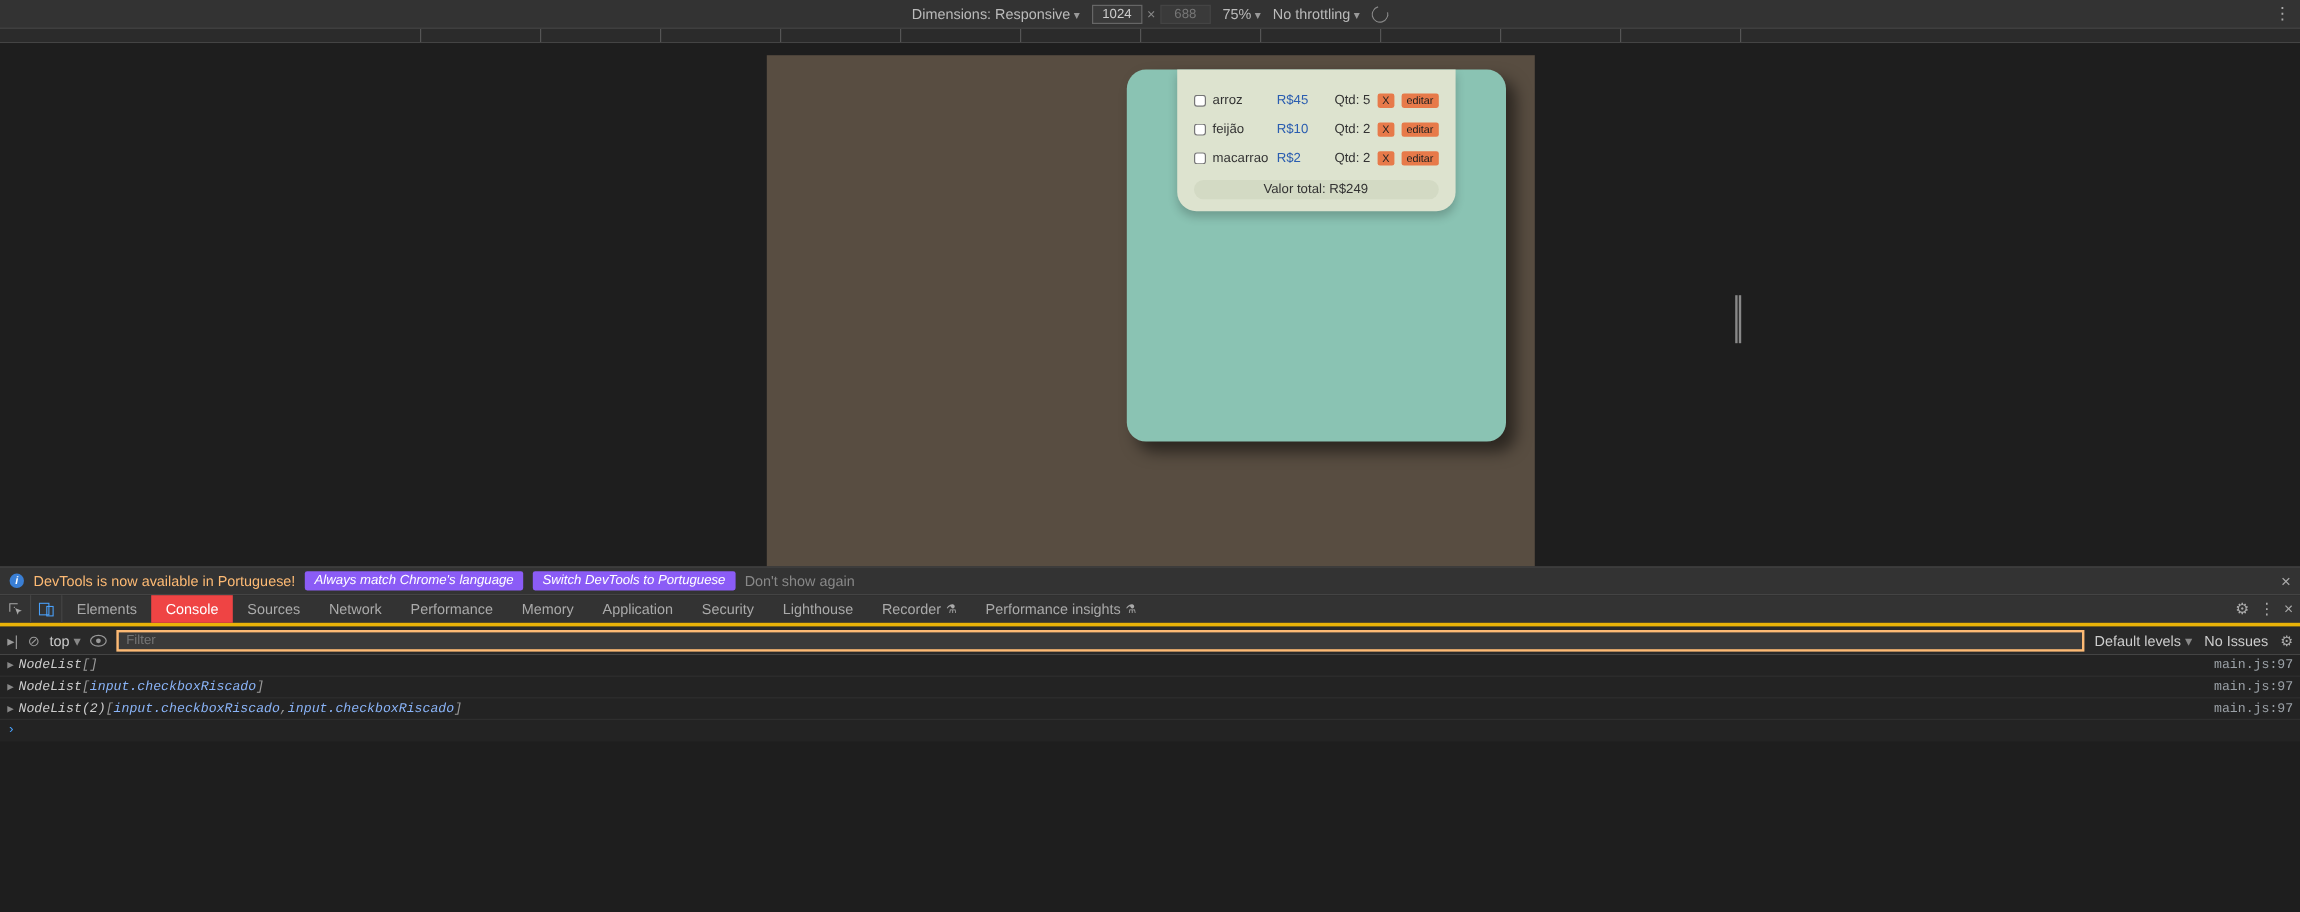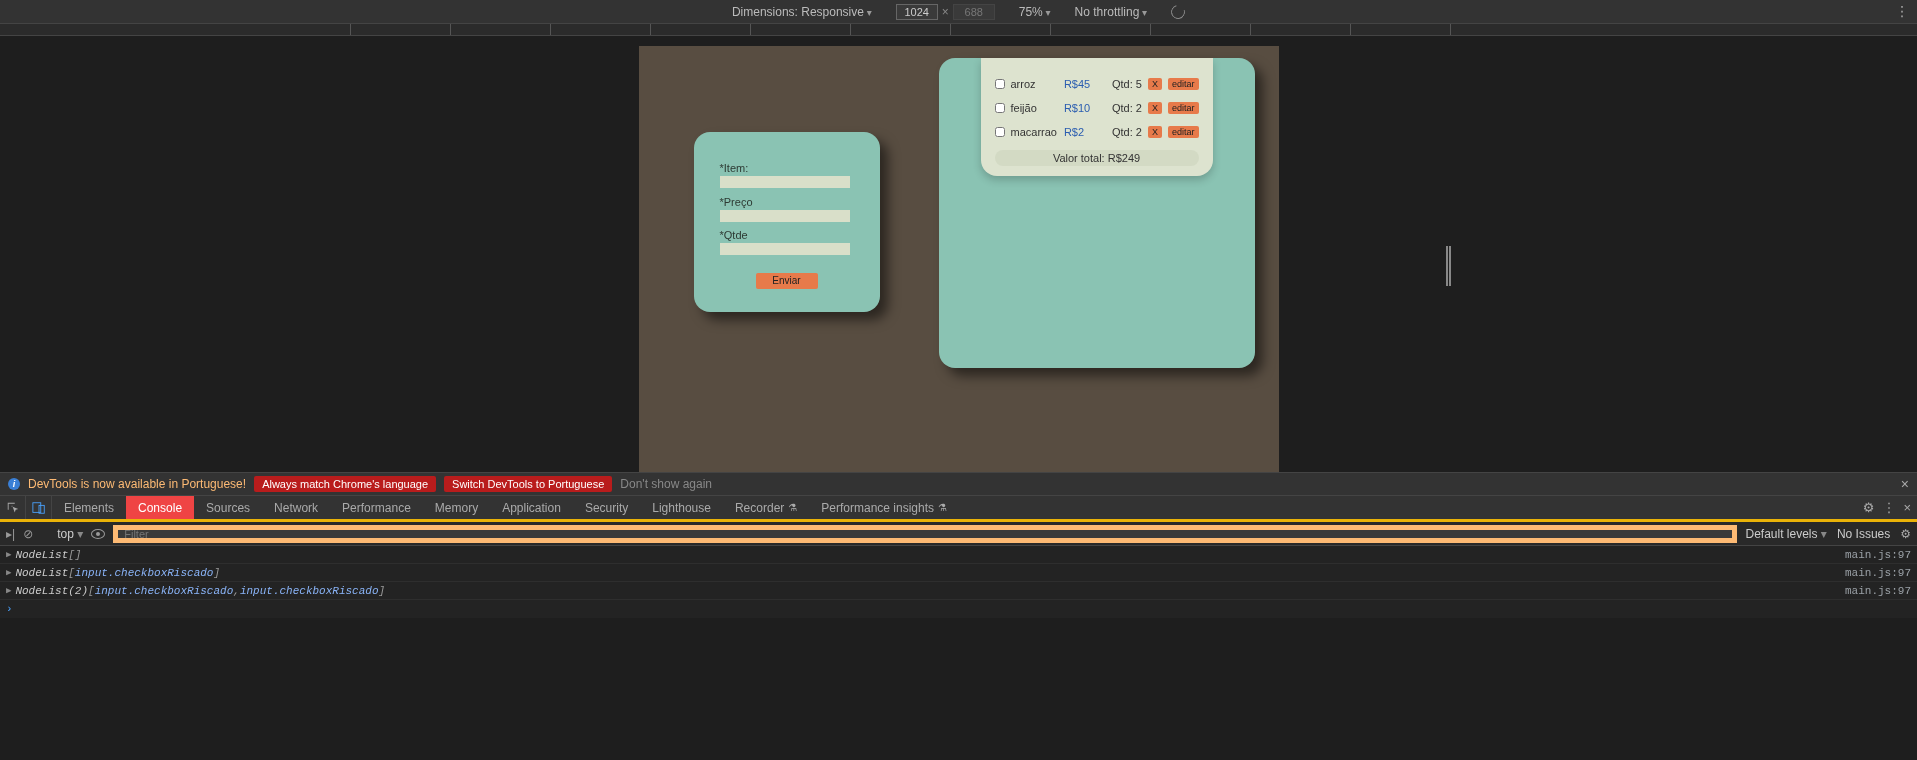--- a/index.html
+++ b/index.html
@@ -14,21 +14,21 @@
   }
 
   
   .device-bar {
     height: 24px;
     background: #333;
     border-bottom: 1px solid #444;
     display: flex;
     align-items: center;
     justify-content: center;
-    gap: 24px;
+    gap: 10px;
     position: relative;
   }
   .device-bar .group { display: flex; align-items: center; gap: 4px; }
   .device-bar .label { color: #bbb; }
   .device-bar .drop::after { content: " ▾"; color: #999; font-size: 10px; }
   .dim-input {
     width: 42px;
     height: 16px;
     background: #3a3a3a;
     border: 1px solid #666;
@@ -155,22 +155,22 @@
     position: relative;
   }
   .info-icon {
     width: 12px; height: 12px; border-radius: 50%;
     background: #3a7fd5; color: #fff; font-size: 9px;
     display: flex; align-items: center; justify-content: center;
     font-style: italic; font-weight: bold;
   }
   .lang-banner .msg { color: #fdba74; }
   .lang-btn {
-    background: #b91c1c; color: #fff; border: none;
-    padding: 2px 8px; font-size: 11px; border-radius: 2px;
+    background: #8b5cf6; color: #fff; border: none;
+    padding: 2px 8px; font-size: 11px; border-radius: 2px; font-style: italic;
   }
   .lang-link { color: #888; }
   .lang-close { position: absolute; right: 8px; color: #aaa; font-size: 14px; }
 
   
   .dt-tabs {
     height: 26px;
     background: #333;
     border-bottom: 3px solid #eab308;
     display: flex; align-items: stretch;
@@ -194,32 +194,32 @@
   .dt-right .ico { color: #aaa; font-size: 13px; }
 
   
   .con-tools {
     height: 24px; background: #292929;
     border-bottom: 1px solid #444;
     display: flex; align-items: center; gap: 8px;
     padding: 0 6px;
   }
   .con-tools .ico { color: #999; font-size: 12px; }
-  .con-tools .ctx { color: #ccc; margin-left: 16px; }
+  .con-tools .ctx { color: #ccc; }
   .con-tools .ctx::after { content: " ▾"; color: #888; }
   .eye {
     width: 14px; height: 10px; border: 1px solid #999; border-radius: 50%;
     position: relative;
   }
   .eye::after {
     content: ""; position: absolute; left: 4px; top: 2px;
     width: 4px; height: 4px; border-radius: 50%; background: #999;
   }
   .con-filter {
-    flex: 1; height: 18px; background: #3a3a3a; border: 5px solid #fdba74;
+    flex: 1; height: 18px; background: #3a3a3a; border: 2px solid #fdba74;
     color: #ccc; font-size: 11px; padding: 0 6px;
   }
   .con-right { display: flex; align-items: center; gap: 10px; }
   .con-right .lvl::after { content: " ▾"; color: #888; }
   .con-right .txt { color: #ccc; }
   .gear2 { color: #aaa; }
 
   
   .console {
     background: #232323;
@@ -279,29 +279,20 @@
   <div class="tick"></div>
     <div class="tick"></div>
     <div class="tick"></div>
     <div class="tick"></div>
   <div class="tick"></div>
 </div>
 
 <div class="viewport-area">
   <div class="page">
 
-    <div class="form-card">
-      <div class="flabel">*Item:</div>
-      <input class="ftext" type="text" style="">
-      <div class="flabel">*Preço</div>
-      <input class="ftext" type="text" style="">
-      <div class="flabel">*Qtde</div>
-      <input class="ftext" type="text" style="">
-      <button class="send-btn">Enviar</button>
-    </div>
 
     <div class="list-card">
       <div class="list-inner">
 
         <div class="list-row">
           <input type="checkbox" class="cb" style="">
           <span class="name">arroz</span>
           <span class="price">R$45</span>
           <span class="qty">Qtd: 5</span>
           <button class="mini-btn">X</button>

